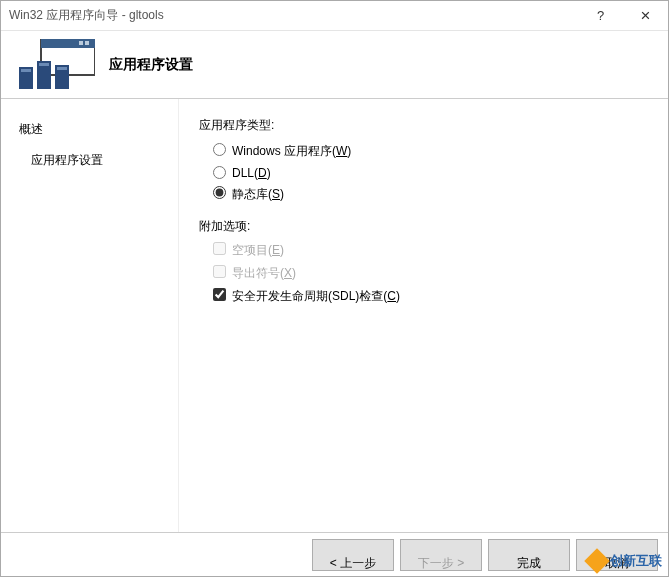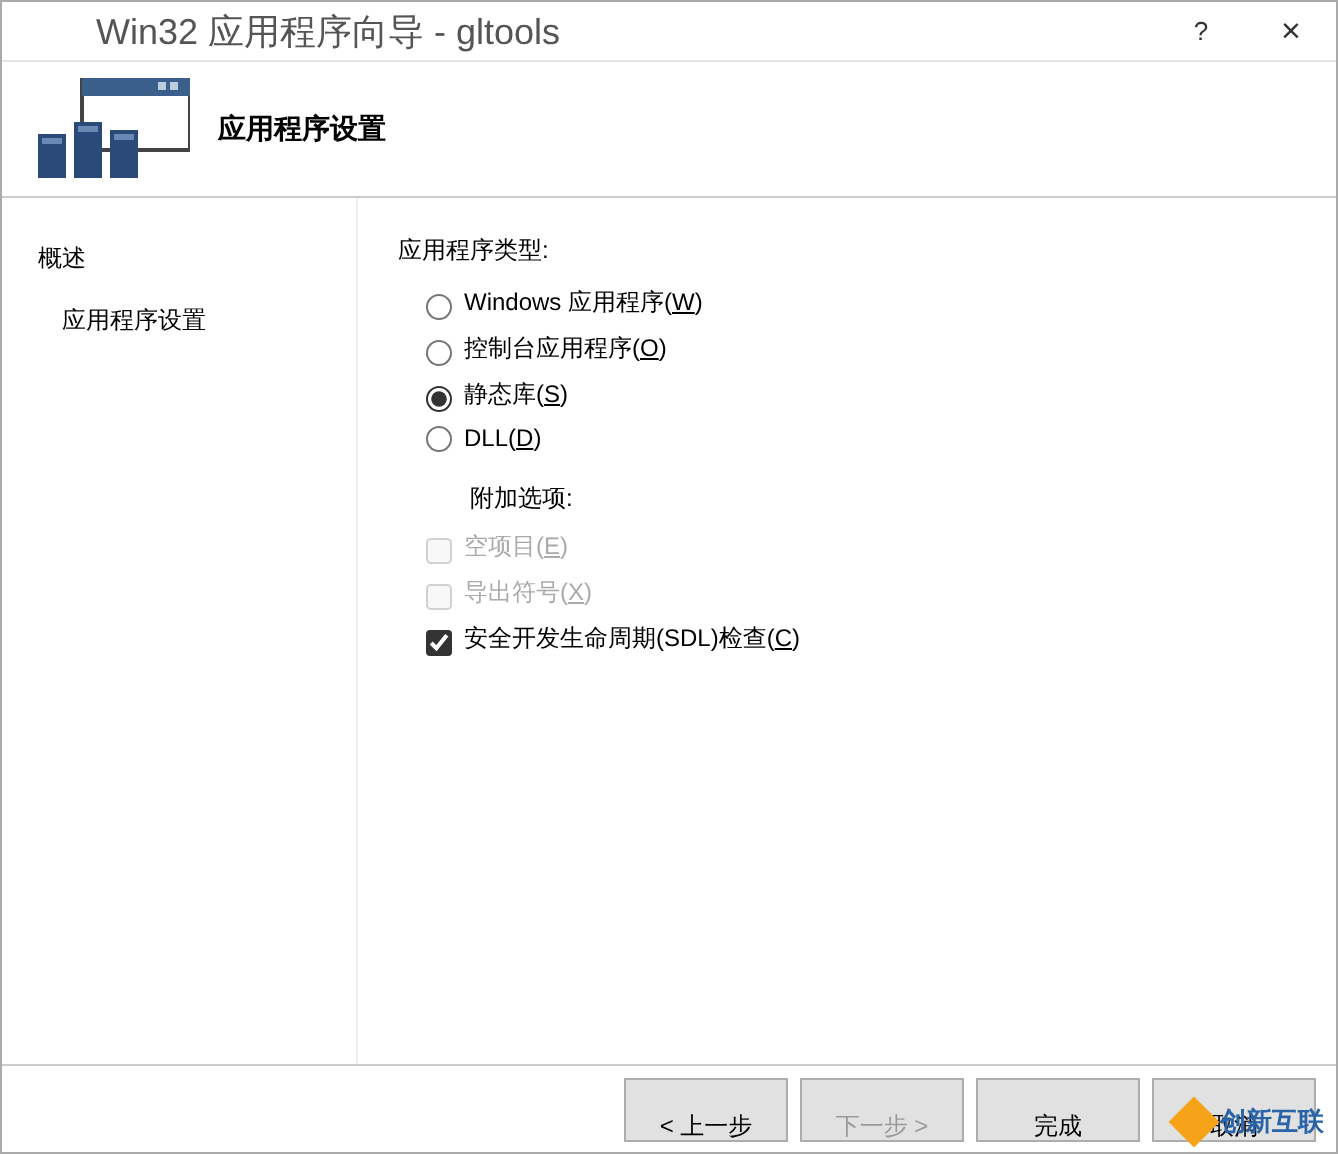--- a/index.html
+++ b/index.html
@@ -20,21 +20,21 @@
   }
   .titlebar {
     height: 30px;
     background: #fff;
     display: flex;
     align-items: center;
     padding: 0 0 0 8px;
     border-bottom: 1px solid #e5e5e5;
     color: #555;
   }
-  .titlebar-title { flex: 1; font-size: 18px; margin-left: 39px; }
+  .titlebar-title { flex: 1; font-size: 12px; }
   .titlebar-btn {
     width: 45px;
     height: 29px;
     display: flex;
     align-items: center;
     justify-content: center;
     font-size: 13px;
     color: #333;
     cursor: pointer;
   }
@@ -74,34 +74,34 @@
     display: flex;
     gap: 30px;
   }
   .col { flex: 1; }
   .section-label {
     color: #000;
     margin-bottom: 6px;
   }
   .option-row {
     display: flex;
-    align-items: flex-end;
+    align-items: flex-start;
     gap: 6px;
     padding: 3px 0 3px 14px;
     color: #000;
   }
   .option-row.disabled, .option-row.disabled .underline-key { color: #aaa; }
   .underline-key { text-decoration: underline; }
   input[type=radio], input[type=checkbox] {
     margin: 0;
     width: 13px;
     height: 13px;
     accent-color: #333;
   }
-  .attach-label { margin-top: 12px; margin-bottom: 4px; margin-left: 36px; }
+  .attach-label { margin-top: 12px; margin-bottom: 4px; }
   .footer {
     height: 44px;
     border-top: 1px solid #ccc;
     display: flex;
     align-items: center;
     justify-content: flex-end;
     padding: 0 10px;
     gap: 6px;
     position: relative;
   }
@@ -174,29 +174,25 @@
     <div class="content">
       <div class="col">
         <div class="section-label">应用程序类型:</div>
 
         <label class="option-row">
           <input type="radio" name="apptype" style="">
           <span><span>Windows 应用程序(</span><span class="underline-key">W</span><span>)</span></span>
         </label>
         <label class="option-row">
           <input type="radio" name="apptype" style="">
-          <span><span>控制台应用程序(</span><span class="underline-key">O</span><span>)</span></span>
+          <span><span>DLL(</span><span class="underline-key">D</span><span>)</span></span>
         </label>
         <label class="option-row">
           <input type="radio" name="apptype" checked="" style="">
           <span><span>静态库(</span><span class="underline-key">S</span><span>)</span></span>
-        </label>
-        <label class="option-row">
-          <input type="radio" name="apptype" style="">
-          <span><span>DLL(</span><span class="underline-key">D</span><span>)</span></span>
         </label>
 
         <div class="section-label attach-label">附加选项:</div>
 
         <label class="option-row disabled">
           <input type="checkbox" disabled="" style="">
           <span><span>空项目(</span><span class="underline-key">E</span><span>)</span></span>
         </label>
         <label class="option-row disabled">
           <input type="checkbox" disabled="" style="">

